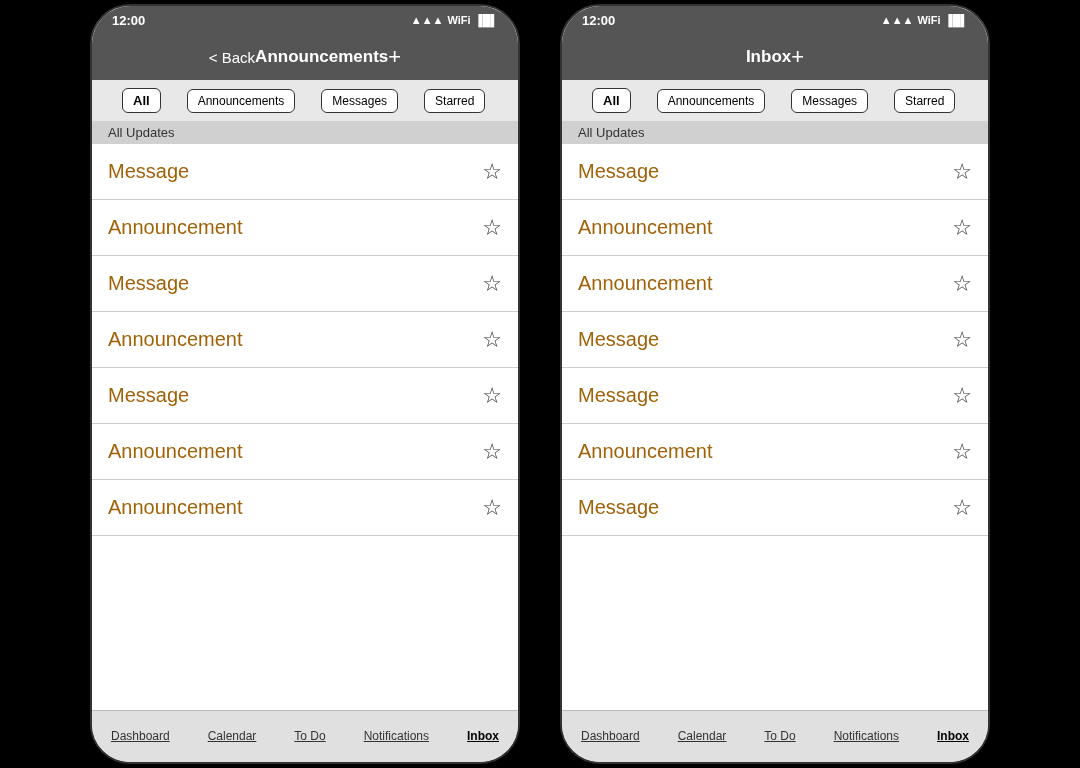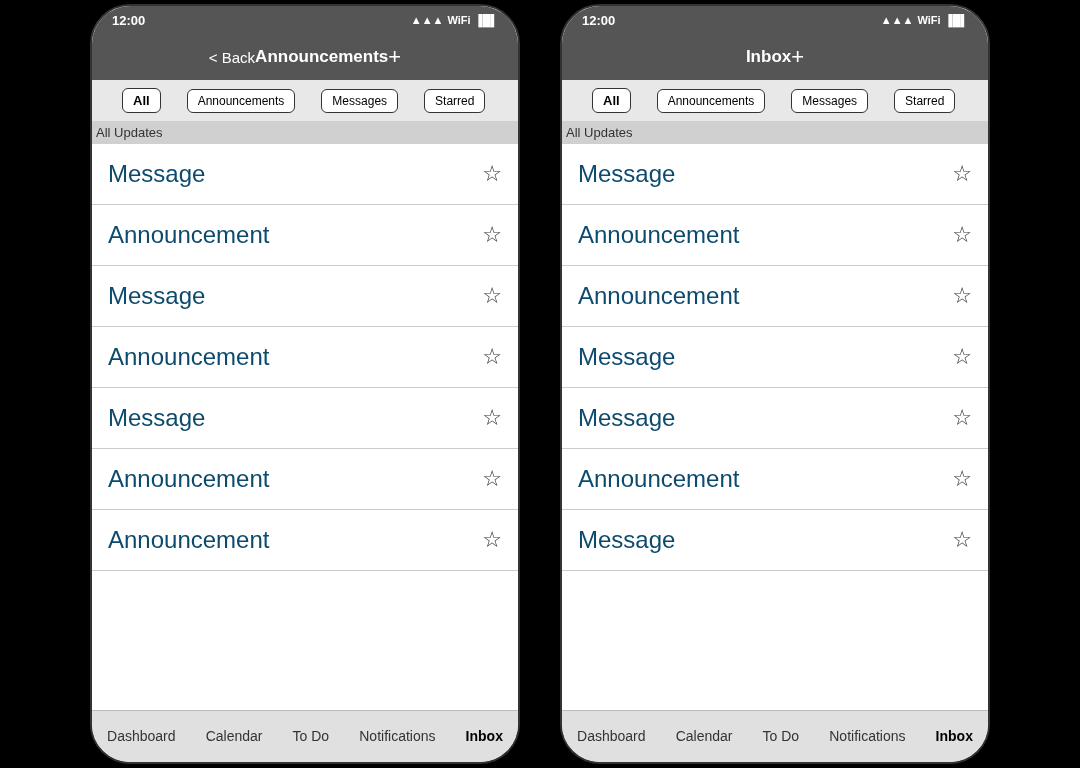--- a/index.html
+++ b/index.html
@@ -91,65 +91,66 @@
       cursor: pointer;
       margin-left: 20px;
     }
     .filter-btn.active {
       background: #fff;
       font-weight: 600;
       font-size: 13px;
     }
     .section-header {
       background: #d0d0d0;
-      padding: 4px 4px;
+      padding: 4px 16px;
       font-size: 13px;
       font-weight: 500;
       color: #333;
     }
     .list-container {
       flex: 1;
       overflow: hidden;
       background: #fff;
     }
     .list-item {
       display: flex;
       align-items: center;
       justify-content: space-between;
       padding: 16px 16px;
       border-bottom: 1px solid #ccc;
       background: #fff;
     }
     .list-item .item-label {
-      font-size: 24px;
+      font-size: 20px;
       font-weight: 500;
-      color: #0c4a6e;
+      color: #a16207;
     }
     .star-icon {
       font-size: 22px;
       color: #333;
       line-height: 1;
     }
     .tab-bar {
       background: #e0e0e0;
       border-top: 1px solid #bbb;
       display: flex;
       align-items: center;
       justify-content: space-around;
       padding: 8px 0 10px 0;
       min-height: 52px;
     }
     .tab-item {
       display: flex;
       flex-direction: column;
       align-items: flex-end;
-      font-size: 14px;
+      font-size: 12px;
       color: #333;
       cursor: pointer;
       gap: 2px;
+      text-decoration: underline;
     }
     .tab-item.active {
       font-weight: 700;
       color: #000;
     }
   </style>
 </head>
 <body>
 
 <div class="phones-container">

